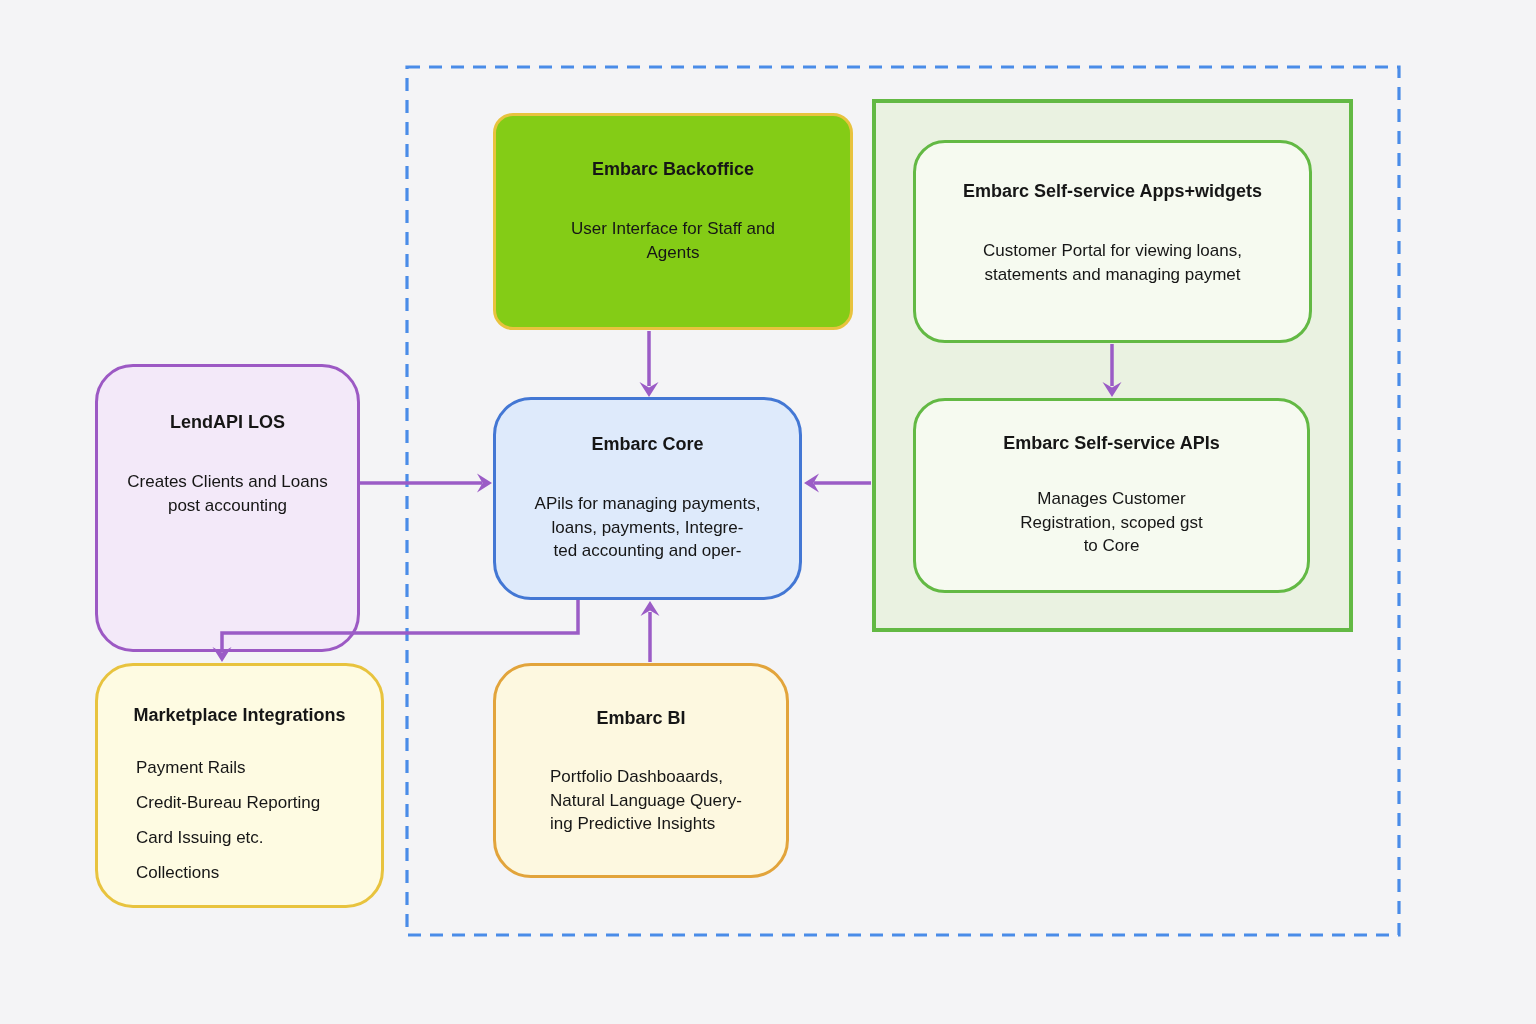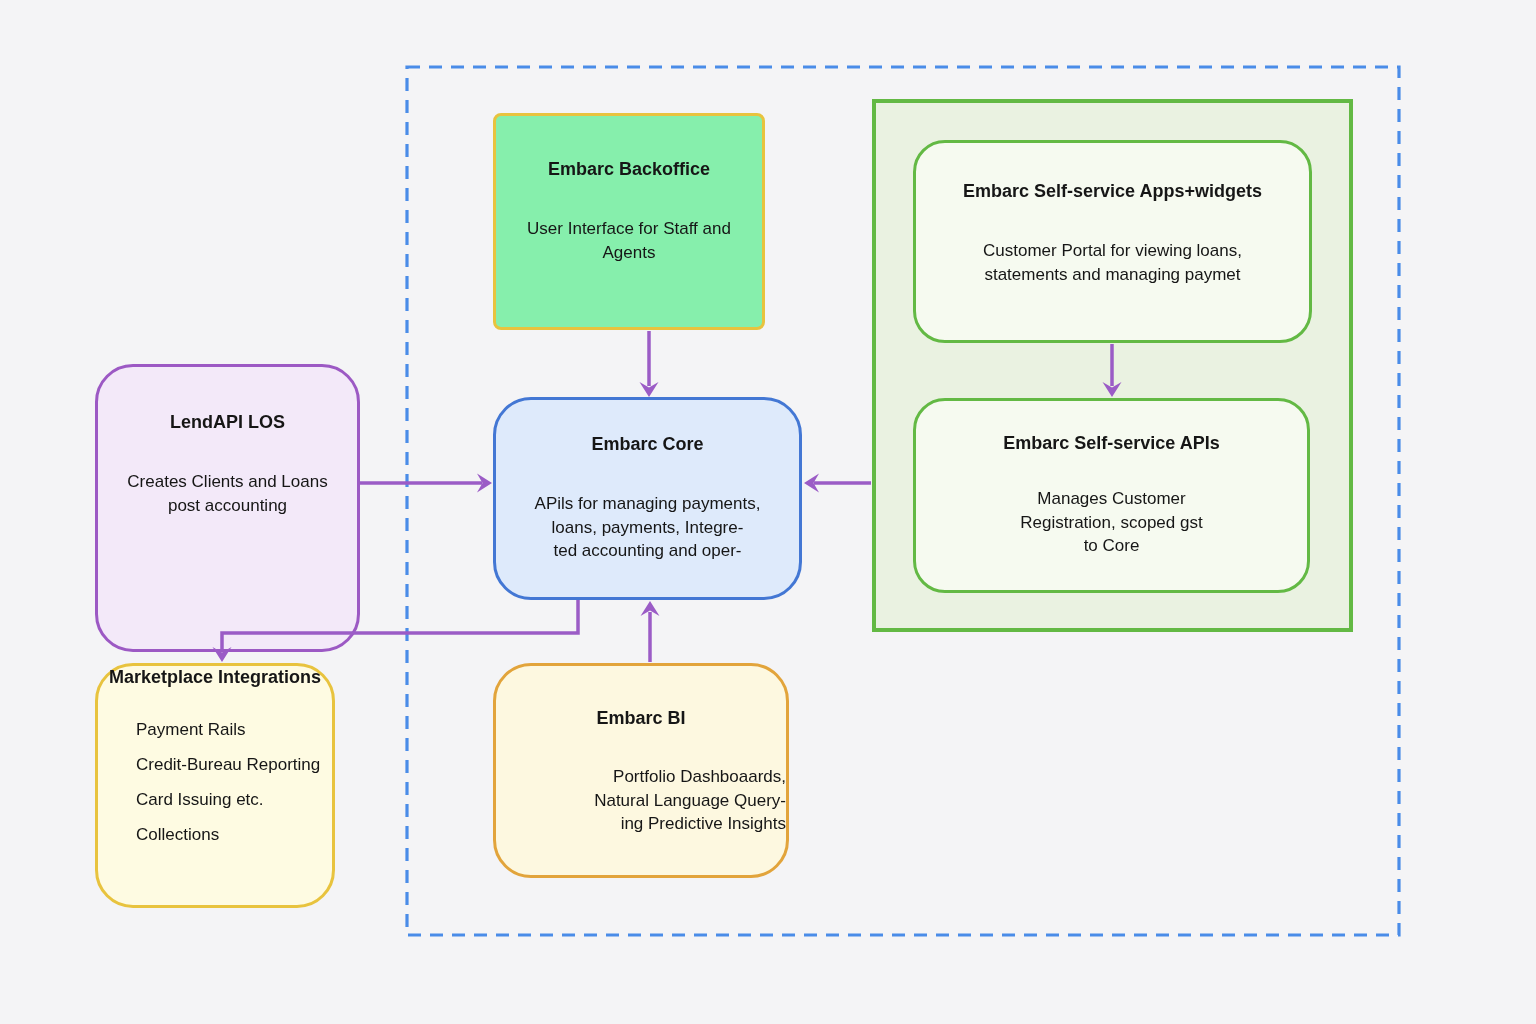--- a/index.html
+++ b/index.html
@@ -15,48 +15,48 @@
     background:#eaf2e1;border:4px solid #63b944;box-sizing:border-box;z-index:2;
   }
   .node{
     position:absolute;box-sizing:border-box;z-index:3;
     display:flex;flex-direction:column;align-items:stretch;text-align:center;
   }
   .node-title{font-weight:bold;font-size:18px;line-height:22px;}
   .node-body{font-size:17px;line-height:23.5px;}
   .node-body div{min-height:23.5px;}
 
-  .n-backoffice{left:493px;top:113px;width:272px;height:217px;
-    background:#86efac;border:3.5px solid #e8c33e;border-radius:8px;padding-top:42px;}
+  .n-backoffice{left:493px;top:113px;width:360px;height:217px;
+    background:#84cc16;border:3.5px solid #e8c33e;border-radius:20px;padding-top:42px;}
   .n-backoffice .node-body{margin-top:37px;}
 
   .n-apps{left:913px;top:140px;width:399px;height:203px;
     background:#f6faf0;border:3.5px solid #63b944;border-radius:32px;padding-top:37px;}
   .n-apps .node-body{margin-top:37px;}
 
   .n-lendapi{left:95px;top:364px;width:265px;height:288px;
     background:#f3e9f9;border:3.5px solid #9c59c4;border-radius:38px;padding-top:44px;}
   .n-lendapi .node-body{margin-top:37px;}
 
   .n-core{left:493px;top:397px;width:309px;height:203px;
     background:#deeafb;border:3.5px solid #4377d4;border-radius:38px;padding-top:33px;}
   .n-core .node-body{margin-top:37px;}
 
   .n-apis{left:913px;top:398px;width:397px;height:195px;
     background:#f6faf0;border:3.5px solid #63b944;border-radius:32px;padding-top:31px;}
   .n-apis .node-body{margin-top:33px;}
 
-  .n-marketplace{left:95px;top:663px;width:240px;height:245px;
-    background:#fefbe2;border:3.5px solid #e8c33e;border-radius:38px;}
+  .n-marketplace{left:95px;top:663px;width:289px;height:245px;
+    background:#fefbe2;border:3.5px solid #e8c33e;border-radius:38px;padding-top:38px;}
   .n-marketplace .node-body{margin-top:24px;text-align:left;padding-left:38px;}
   .n-marketplace .node-body div{min-height:35px;line-height:35px;}
 
   .n-bi{left:493px;top:663px;width:296px;height:215px;
     background:#fdf8e0;border:3.5px solid #e2a43b;border-radius:38px;padding-top:41px;}
-  .n-bi .node-body{margin-top:36px;text-align:right;padding-left:54px;}
+  .n-bi .node-body{margin-top:36px;text-align:left;padding-left:54px;}
 </style>
 </head>
 <body>
 
 <div id="stage">
 
   <div class="green-container"></div>
 
   <div class="node n-backoffice">
     <div class="node-title">Embarc Backoffice</div>

